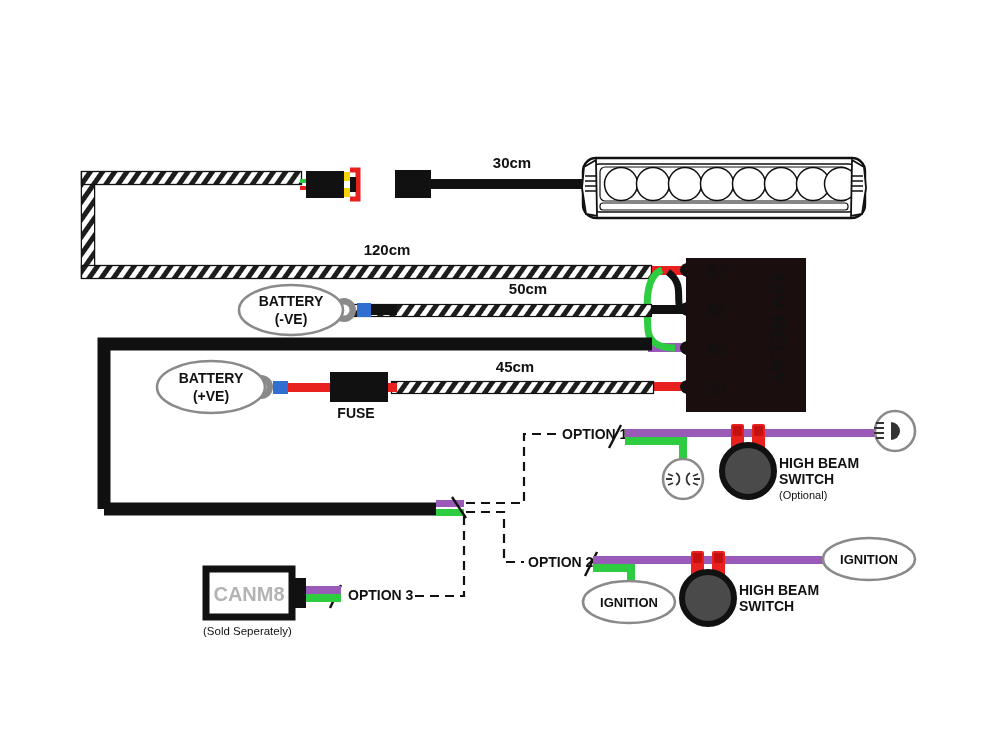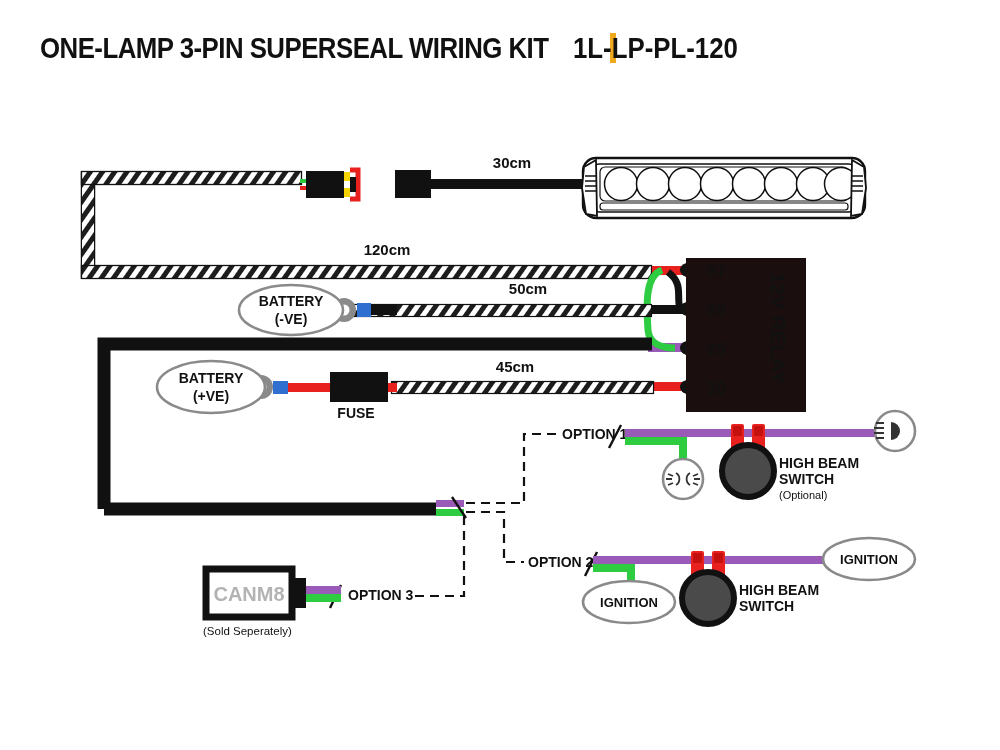--- a/index.html
+++ b/index.html
@@ -27,25 +27,20 @@
   .title-sku{margin-left:-56px;letter-spacing:0px;}
   svg{position:absolute;left:0;top:0;}
   text{font-family:"Liberation Sans Narrow","Liberation Sans",sans-serif;}
   .lbl{font-weight:bold;fill:#111;}
 </style>
 </head>
 <body>
 
 <div id="wrap">
 
-  <div class="title-bar">
-    <span class="title-main">ONE-LAMP 3-PIN SUPERSEAL WIRING KIT</span>
-    <span class="title-div"></span>
-    <span class="title-sku">1L-LP-PL-120</span>
-  </div>
 
   <svg width="1000" height="750" viewBox="0 0 1000 750">
     <defs>
       <pattern id="loom" width="10" height="10" patternUnits="userSpaceOnUse" patternTransform="rotate(35)">
         <rect width="10" height="10" fill="#ffffff"></rect>
         <rect width="5" height="10" fill="#1d1d1d"></rect>
       </pattern>
       <clipPath id="barClip">
           <rect x="583" y="158" width="280" height="60" rx="12"></rect>
         </clipPath>

